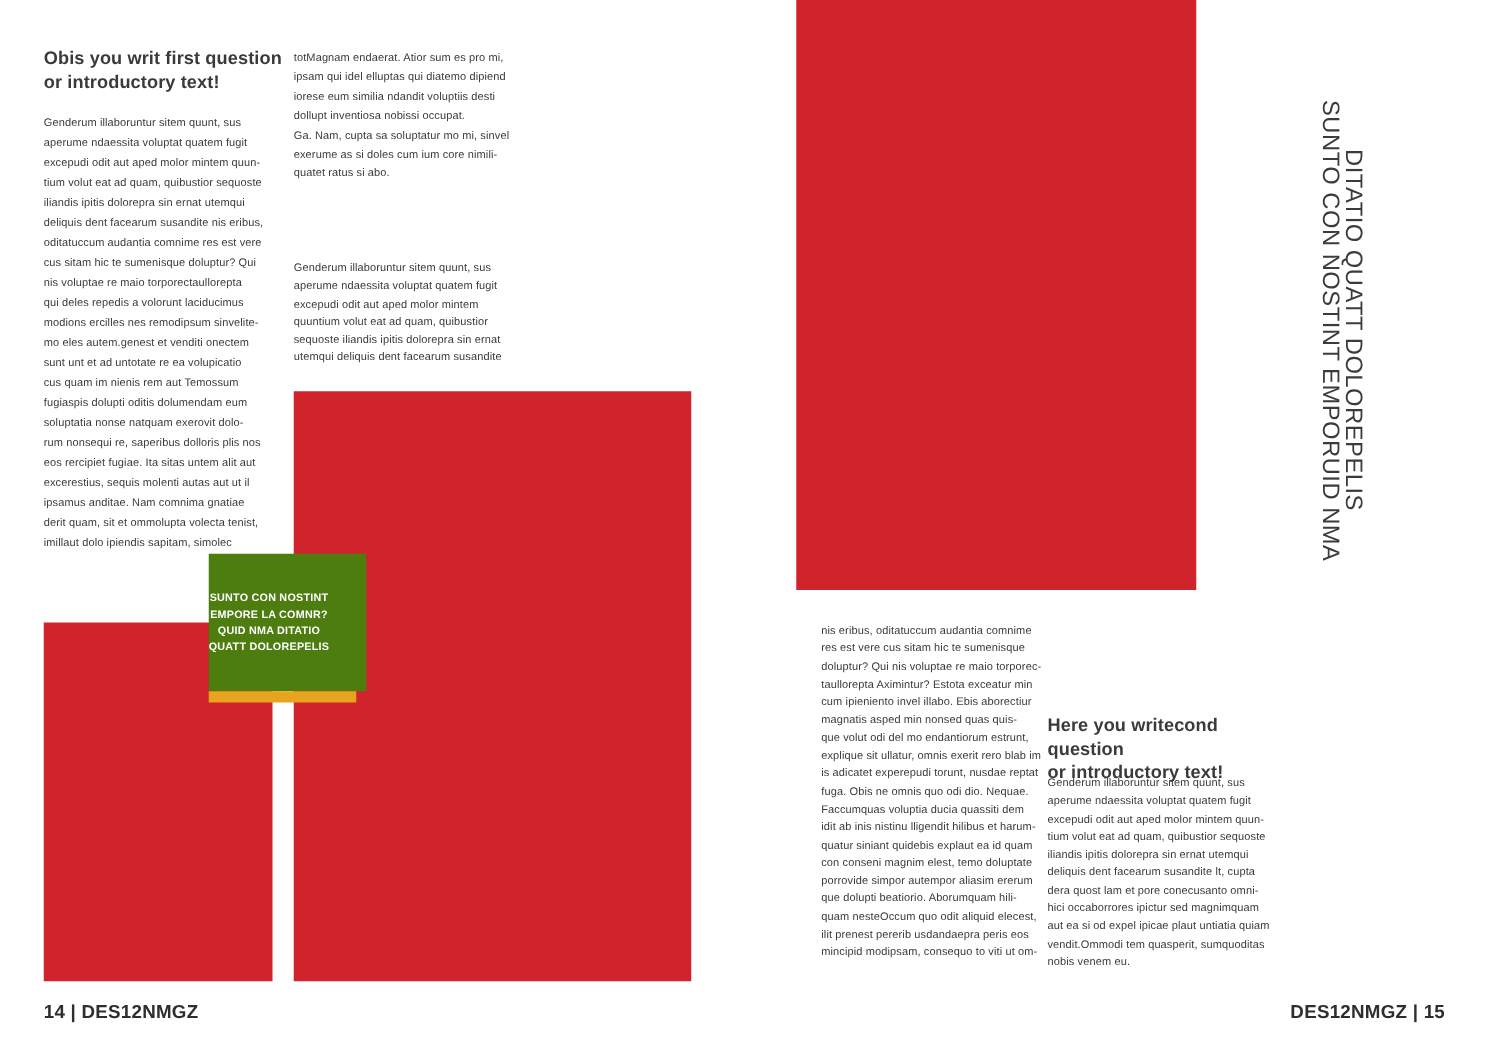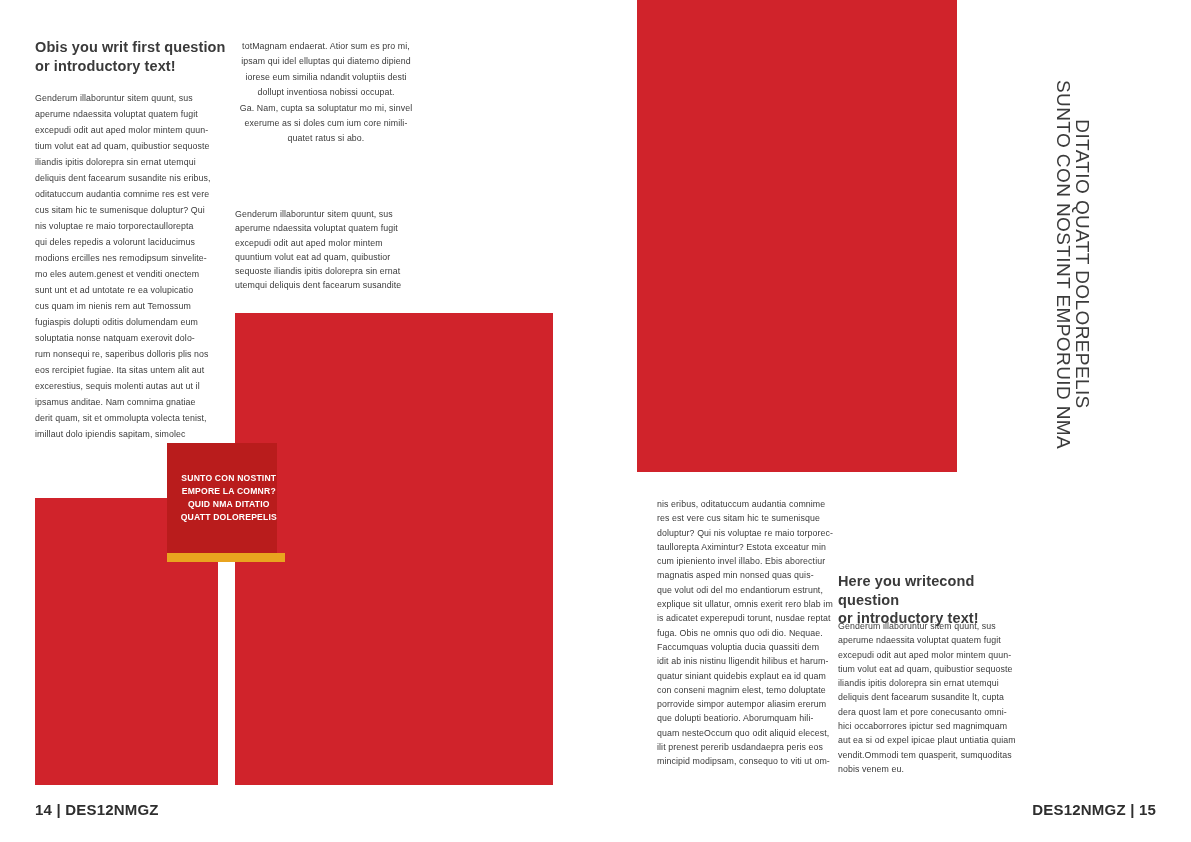--- a/index.html
+++ b/index.html
@@ -21,27 +21,27 @@
     white-space: pre-line;
     letter-spacing: 0.1px;
   }
   .body-text {
     font-size: 8.8px;
     color: #3a3a3a;
     white-space: pre-line;
     letter-spacing: 0.1px;
   }
   .lh16 { line-height: 16px; }
-  .lh154 { line-height: 15.4px; text-align: center; }
+  .lh154 { line-height: 15.4px; }
   .lh143 { line-height: 14.3px; }
   .red-block { background: #d0232b; }
   .callout-box {
-    left: 167px; top: 443px; width: 110px; height: 110px;
-    background: #b91c1c;
-    display: flex; align-items: center; justify-content: flex-end;
+    left: 167px; top: 443px; width: 126px; height: 110px;
+    background: #4d7c0f;
+    display: flex; align-items: center; justify-content: flex-start;
     text-align: center;
   }
   .callout-text {
     color: #ffffff;
     font-size: 8.6px;
     line-height: 13.2px;
     font-weight: bold;
     letter-spacing: 0.2px;
     white-space: pre-line;
   }

